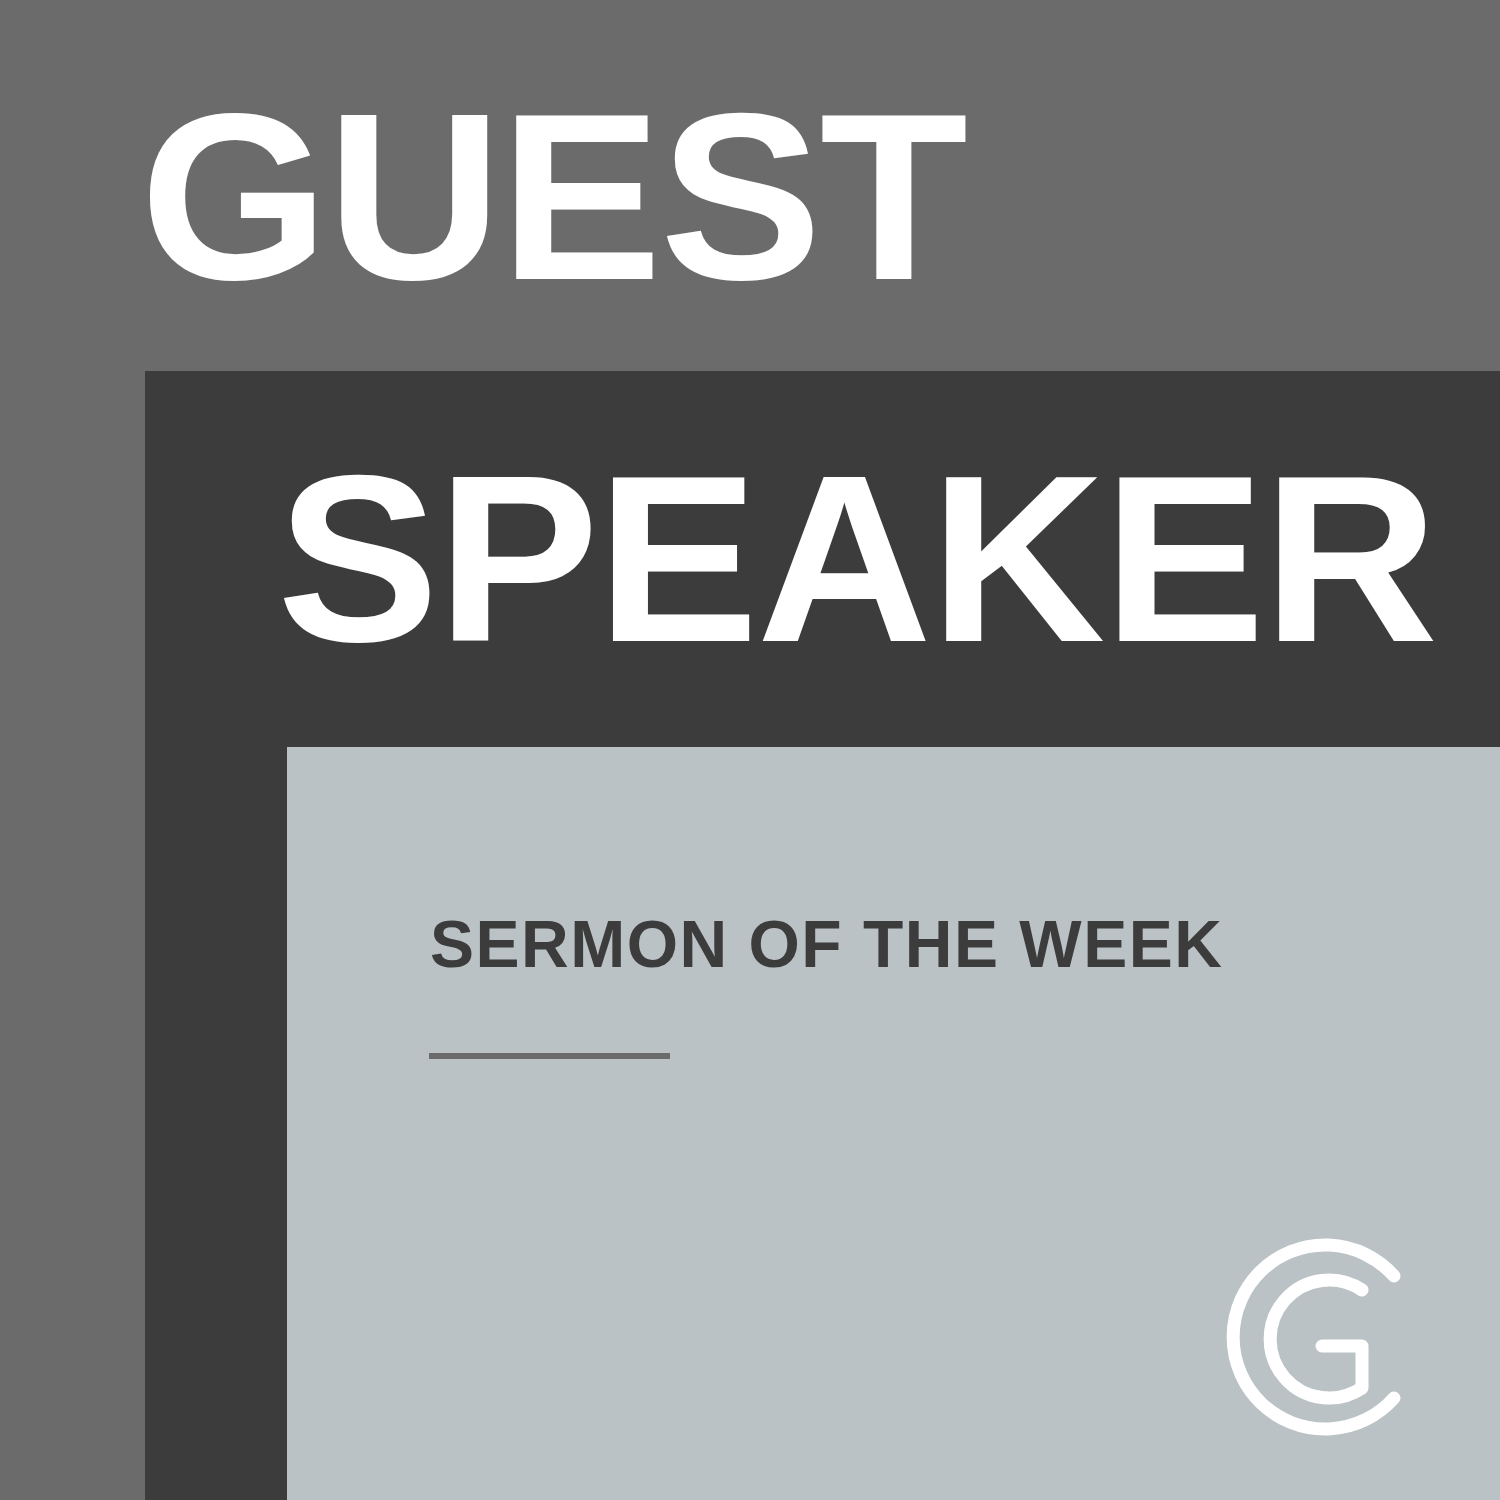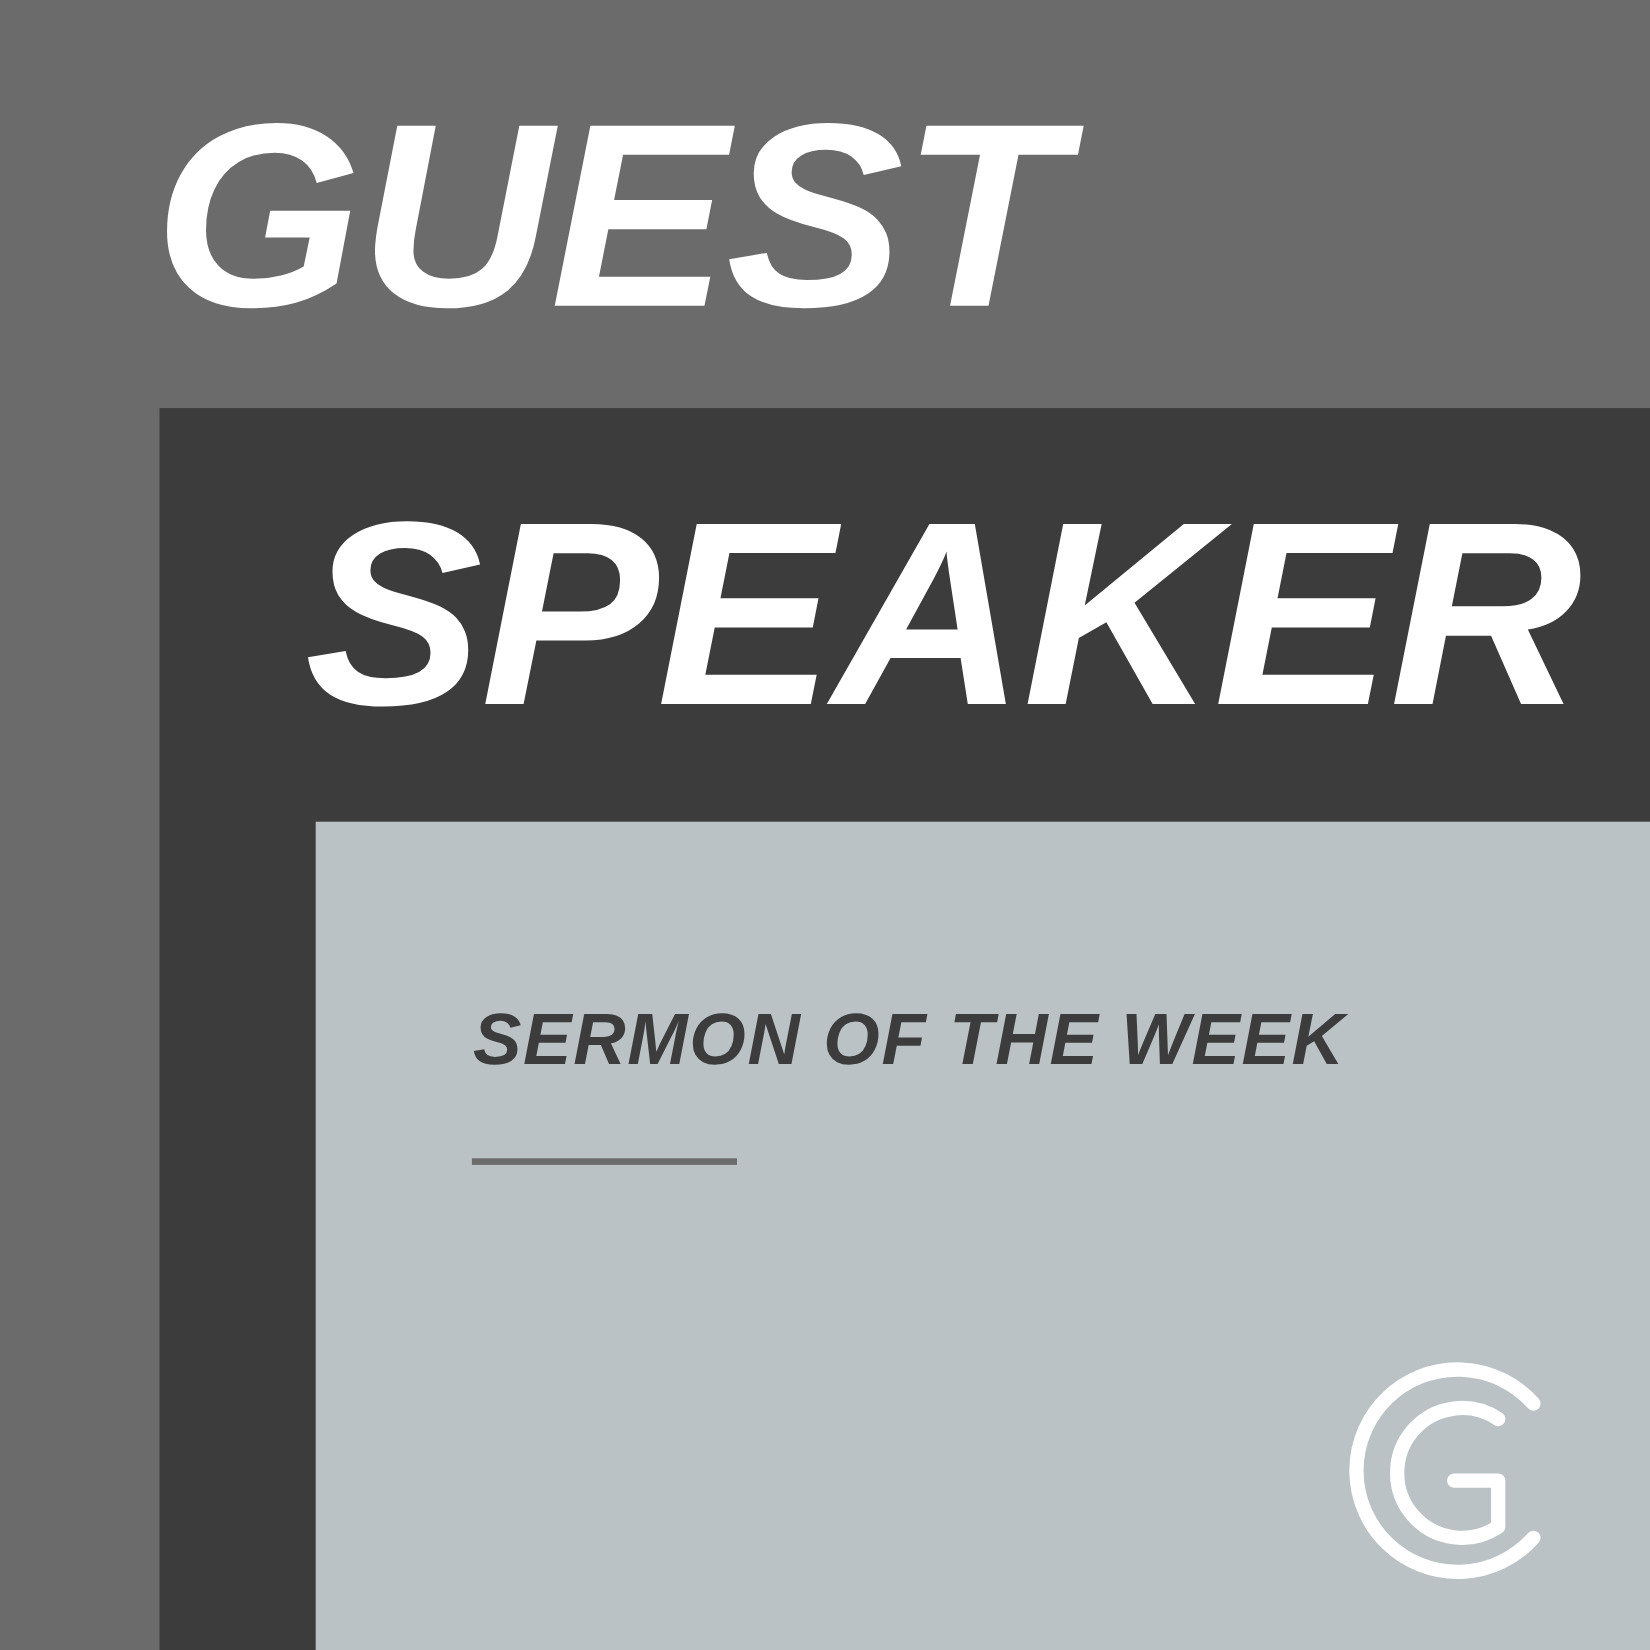--- a/index.html
+++ b/index.html
@@ -15,21 +15,20 @@
     background: #6b6b6b;
     position: relative;
   }
 
   #poster {
     position: relative;
     width: 1500px;
     height: 1500px;
     background: #6b6b6b;
     overflow: hidden;
-    font-style: italic;
   }
 
   
   .band-dark {
     position: absolute;
     left: 145px;
     top: 371px;
     width: 1355px;   
     height: 1129px;  
     background: #3c3c3c;

